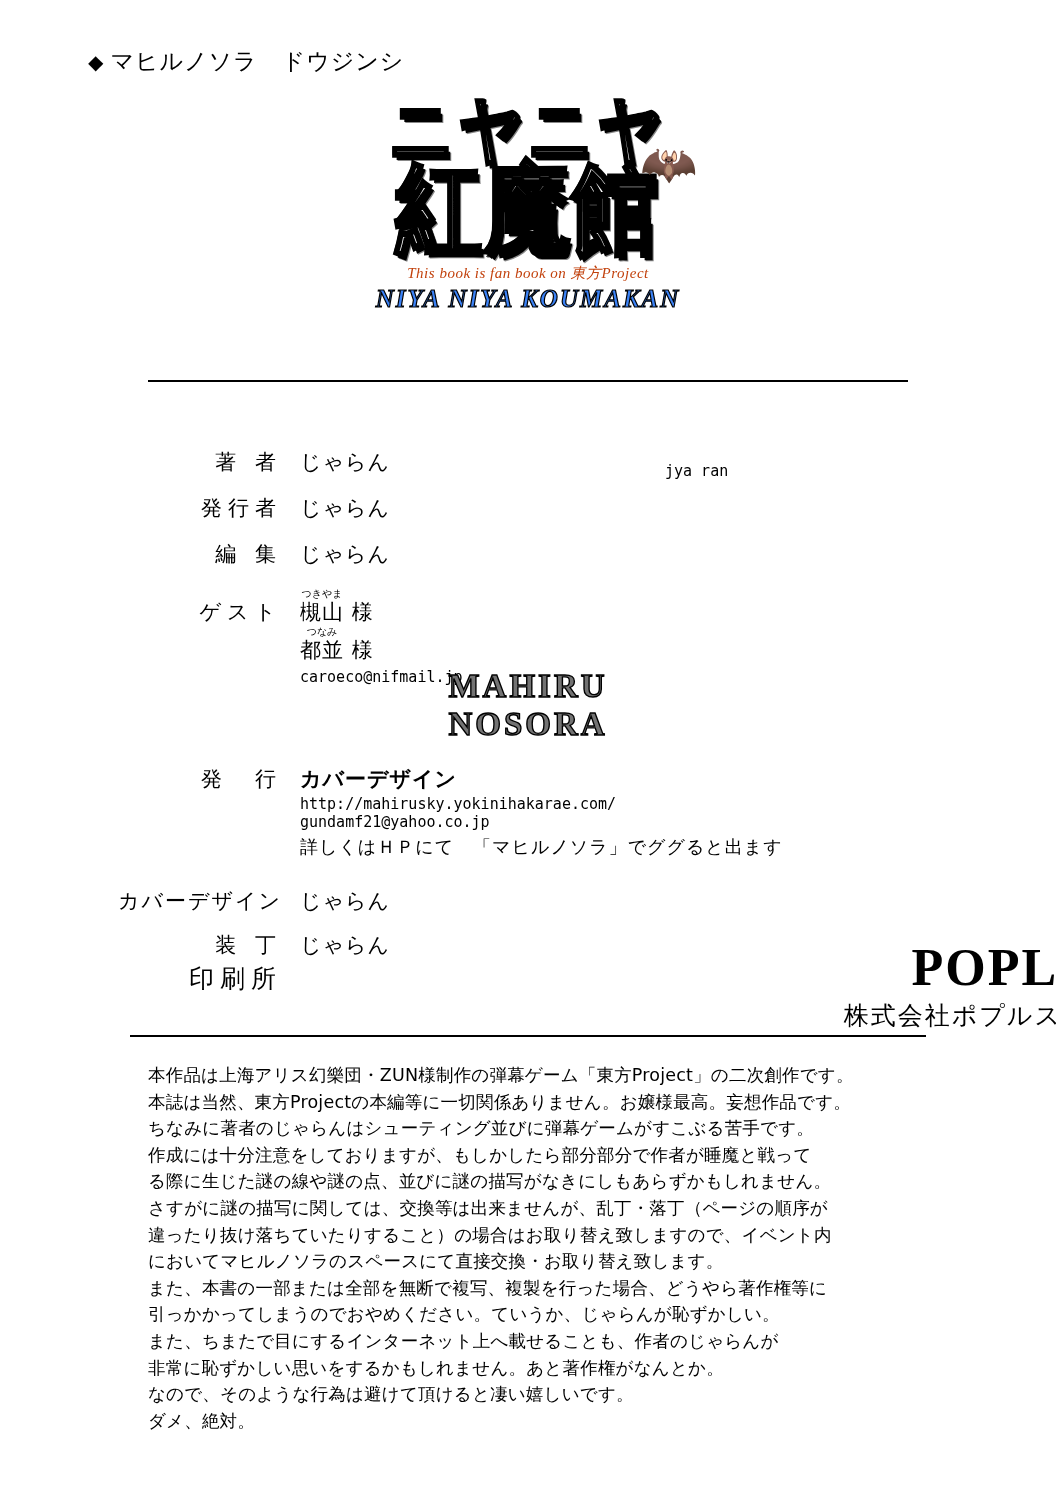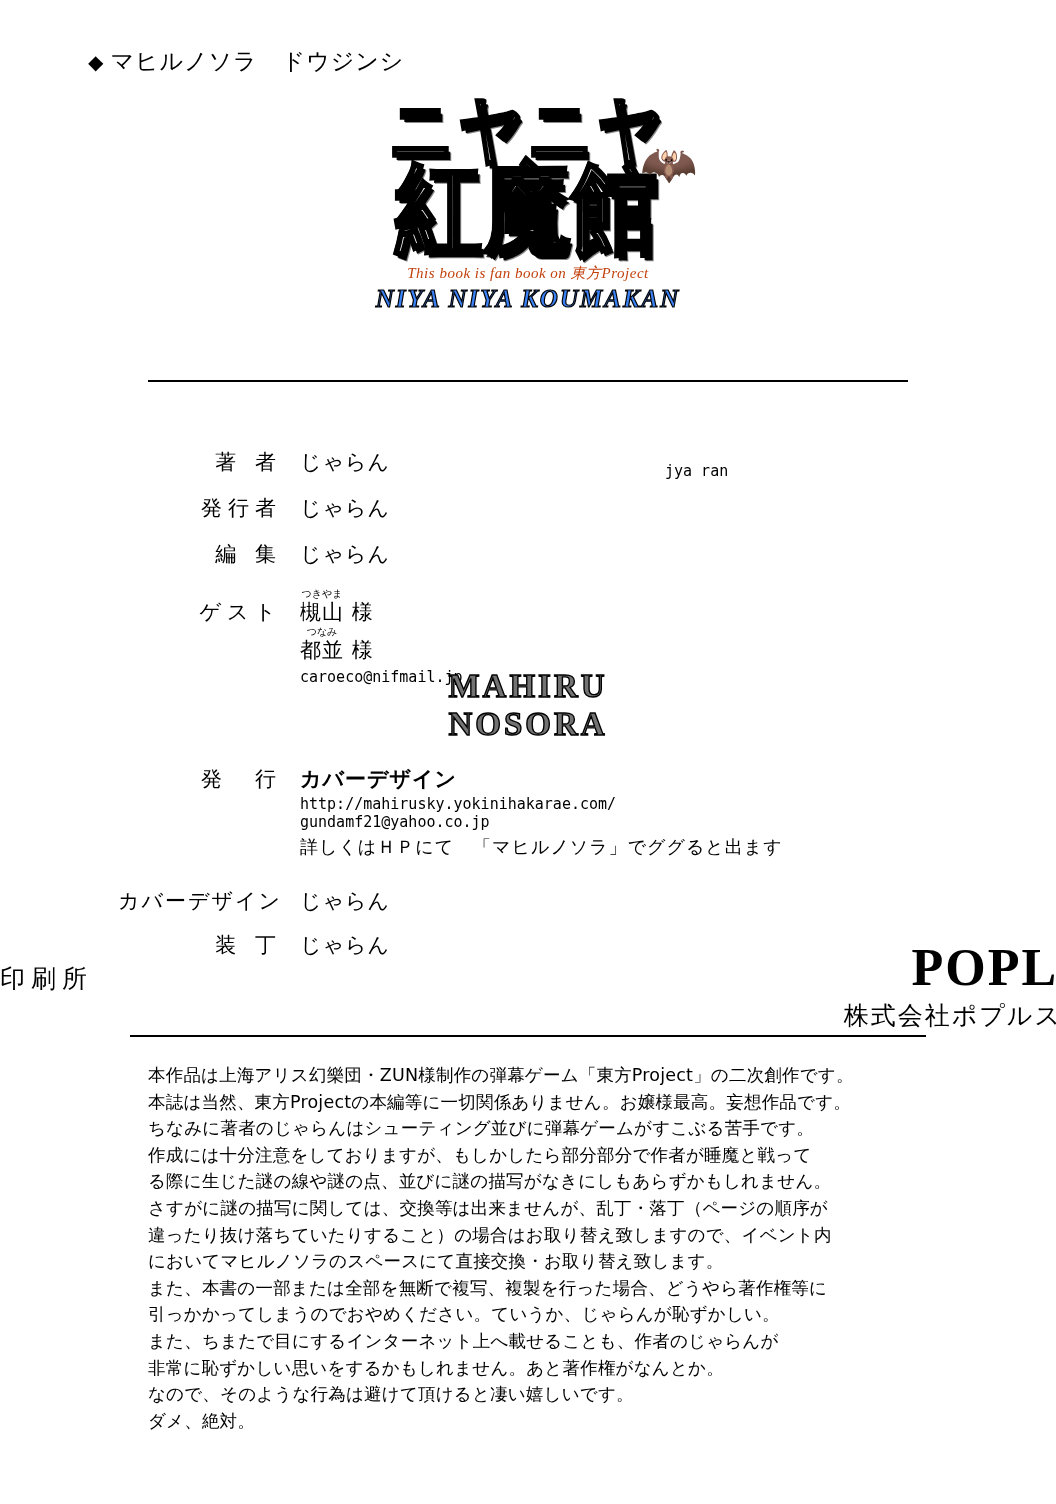--- a/index.html
+++ b/index.html
@@ -203,21 +203,21 @@
     font-family: "DejaVu Sans", sans-serif;
     font-size: 25px;
     letter-spacing: 2px;
     margin-top: 2px;
   }
   .printer-label {
     position: absolute;
     top: 962px;
     left: 0;
     width: 300px;
-    text-align: left;
+    text-align: right;
     padding-right: 18px;
     box-sizing: border-box;
     font-family: "DejaVu Sans", sans-serif;
     font-size: 25px;
     letter-spacing: 6px;
   }
 
   
   .notice {
     position: absolute;

